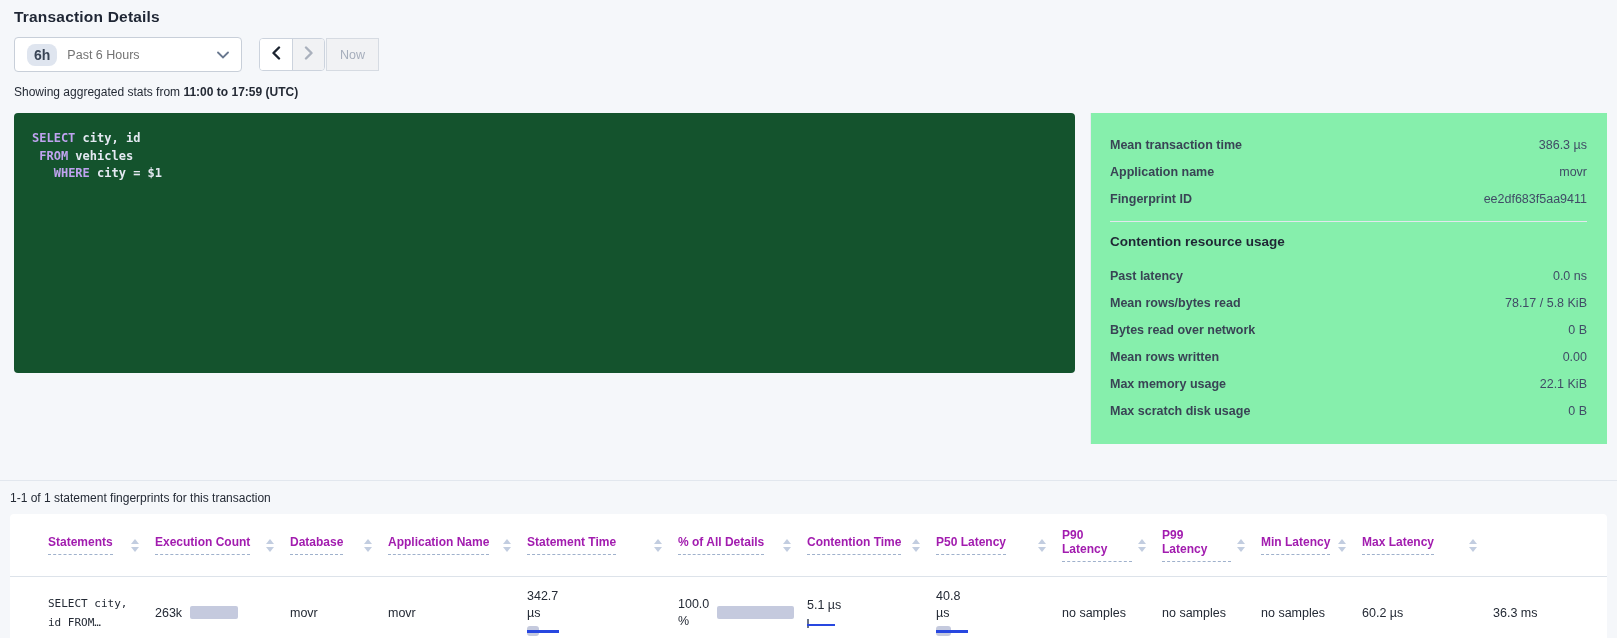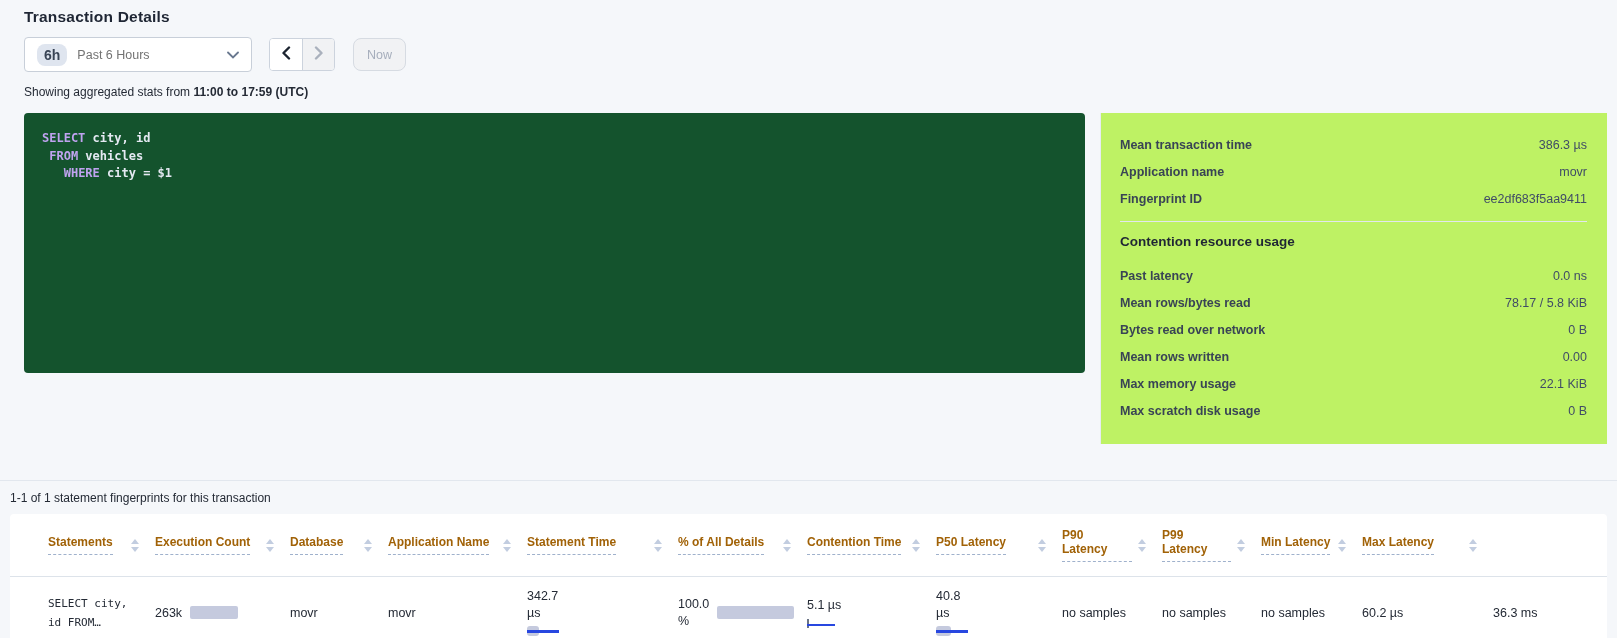--- a/index.html
+++ b/index.html
@@ -6,69 +6,69 @@
   html, body { width: 1617px; height: 638px; overflow: hidden; }
   body {
     background: #f5f7fa;
     font-family: "Liberation Sans", sans-serif;
     color: #242a35;
     --border: #e2e7ee;
     --bar-gray: #c5cade;
     --bar-blue: #2847e0;
     --sortcol: #c2cde0;
   }
-  .page-top { padding: 8px 10px 0 24px; }
+  .page-top { padding: 8px 10px 0 14px; }
   h1.page-title { font-size: 15.5px; font-weight: bold; color: #1f2634; letter-spacing: .2px; margin-bottom: 11px; }
 
   
   .toolbar { display: flex; align-items: center; height: 35px; margin-bottom: 13px; }
   .time-dropdown {
     width: 228px; height: 35px; background: #fff; border: 1px solid #c8cfd9;
     border-radius: 4px; display: flex; align-items: center; gap: 10px; padding: 0 12px; cursor: pointer;
   }
   .badge-6h { background: #dfe5ef; color: #394455; font-size: 14px; font-weight: bold; padding: 3px 7px; border-radius: 8px; text-align: center; }
   .dd-label { font-size: 12.5px; color: #737373; }
   .dd-chev { margin-left: auto; display: flex; }
   .arrow-group { display: inline-flex; height: 33px; margin-left: 17px; border: 1px solid #ccd3dd; border-radius: 4px; overflow: hidden; background: #fff; }
   .nav-btn { width: 32px; height: 100%; border: none; background: #fff; display: flex; align-items: center; justify-content: center; cursor: pointer; }
   .nav-btn.disabled { background: #f1f2f4; border-left: 1px solid #ccd3dd; cursor: default; }
-  .now-btn { margin-left: 18px; height: 33px; padding: 0 13px; background: #f1f2f4; border: 1px solid #d6dbe2; border-radius: 8px; color: #a6aebc; font-size: 12.5px; }
+  .now-btn { margin-left: 1px; height: 33px; padding: 0 13px; background: #f1f2f4; border: 1px solid #d6dbe2; border-radius: 0; color: #a6aebc; font-size: 12.5px; }
 
   .agg-caption { font-size: 12px; color: #242a35; margin-bottom: 14px; }
   .agg-caption b { font-weight: bold; }
 
   
   .main-row { display: flex; align-items: flex-start; gap: 15px; }
   .sql-card {
     flex: 0 0 1061px; height: 260px; background: #14532d; border-radius: 4px;
     padding: 17px 18px; font-family: "DejaVu Sans Mono", monospace; font-size: 12px; line-height: 17.5px;
   }
   .sql-line { white-space: pre; color: #e4e9f2; font-weight: bold; }
   .sql-line .kw { color: #c0a3f0; }
 
   .summary-card {
-    flex: 1 1 auto; min-height: 322px; background: #bef264; border-left: 1px solid #e7ecf2;
+    flex: 1 1 auto; min-height: 322px; background: #86efac; border-left: 1px solid #e7ecf2;
     padding: 18px 20px 20px 19px;
   }
   .sum-row { display: flex; justify-content: space-between; align-items: baseline; padding: 6.5px 0; }
   .sum-label { font-size: 12.5px; font-weight: bold; color: #394455; }
   .sum-value { font-size: 12.5px; color: #404c66; }
   .sum-divider { border: none; border-top: 1px solid var(--border); margin: 9px 0 12px 0; }
   .section-title { font-size: 13.5px; font-weight: bold; color: #1f2634; margin: 4px 0 13px 0; }
 
   .full-divider { border-top: 1px solid var(--border); margin-top: 36px; }
 
   
   .statements-section { padding: 0 10px; }
   .count-caption { font-size: 12px; color: #242a35; margin: 10px 0 9px 0; }
   .table-card { background: #fff; border-radius: 4px; padding: 14px 0 14px 38px; overflow: hidden; }
   .tgrid { display: grid; grid-template-columns: 107px 135px 98px 139px 151px 129px 129px 126px 100px 99px 101px 131px minmax(0,1fr); }
   .thead { padding-bottom: 0; }
   .th { display: flex; align-items: center; justify-content: space-between; padding-right: 16px; cursor: pointer; }
-  .th-label { font-size: 12px; font-weight: bold; color: #a16207; border-bottom: 1.5px dashed #9fb1cc; padding-bottom: 5px; line-height: 14px; }
+  .th-label { font-size: 12px; font-weight: bold; color: #a21caf; border-bottom: 1.5px dashed #9fb1cc; padding-bottom: 5px; line-height: 14px; }
   .sort { display: inline-flex; flex-direction: column; gap: 3px; margin-left: 6px; }
   .sort i { display: block; width: 0; height: 0; border-left: 4px solid transparent; border-right: 4px solid transparent; }
   .sort .up { border-bottom: 5px solid var(--sortcol); }
   .sort .down { border-top: 5px solid var(--sortcol); }
   .thead-divider { border: none; border-top: 1px solid #dde3ea; margin: 14px 0 0 -38px; }
 
   .trow { align-items: center; padding: 12px 0 14px 0; border-bottom: 1px solid #e7ebf0; min-height: 70px; }
   .cell { font-size: 12.5px; color: #242a35; }
   .stmt-text { font-family: "DejaVu Sans Mono", monospace; font-size: 11px; line-height: 19px; color: #242a35; cursor: pointer; }
   .hcell { display: flex; align-items: center; gap: 8px; }

